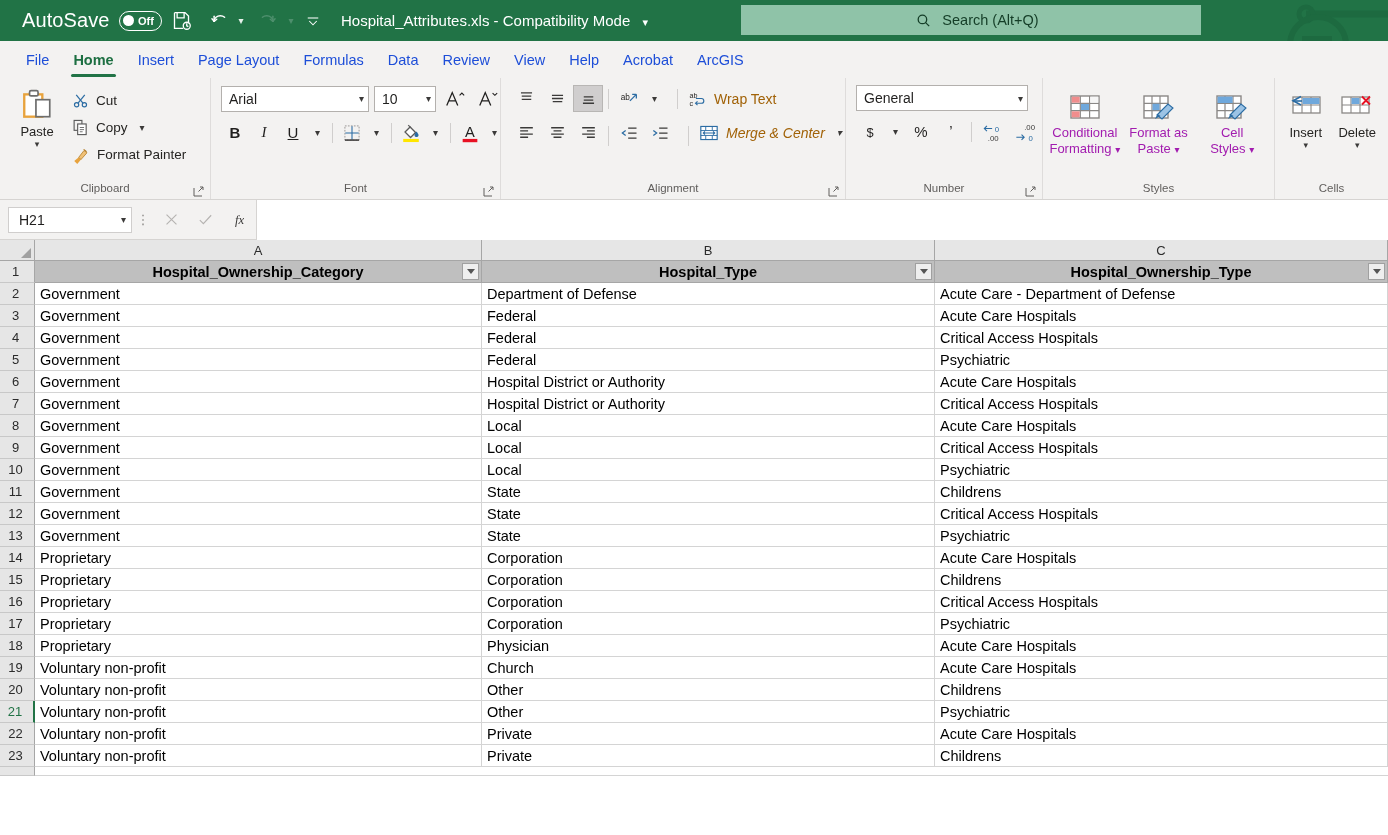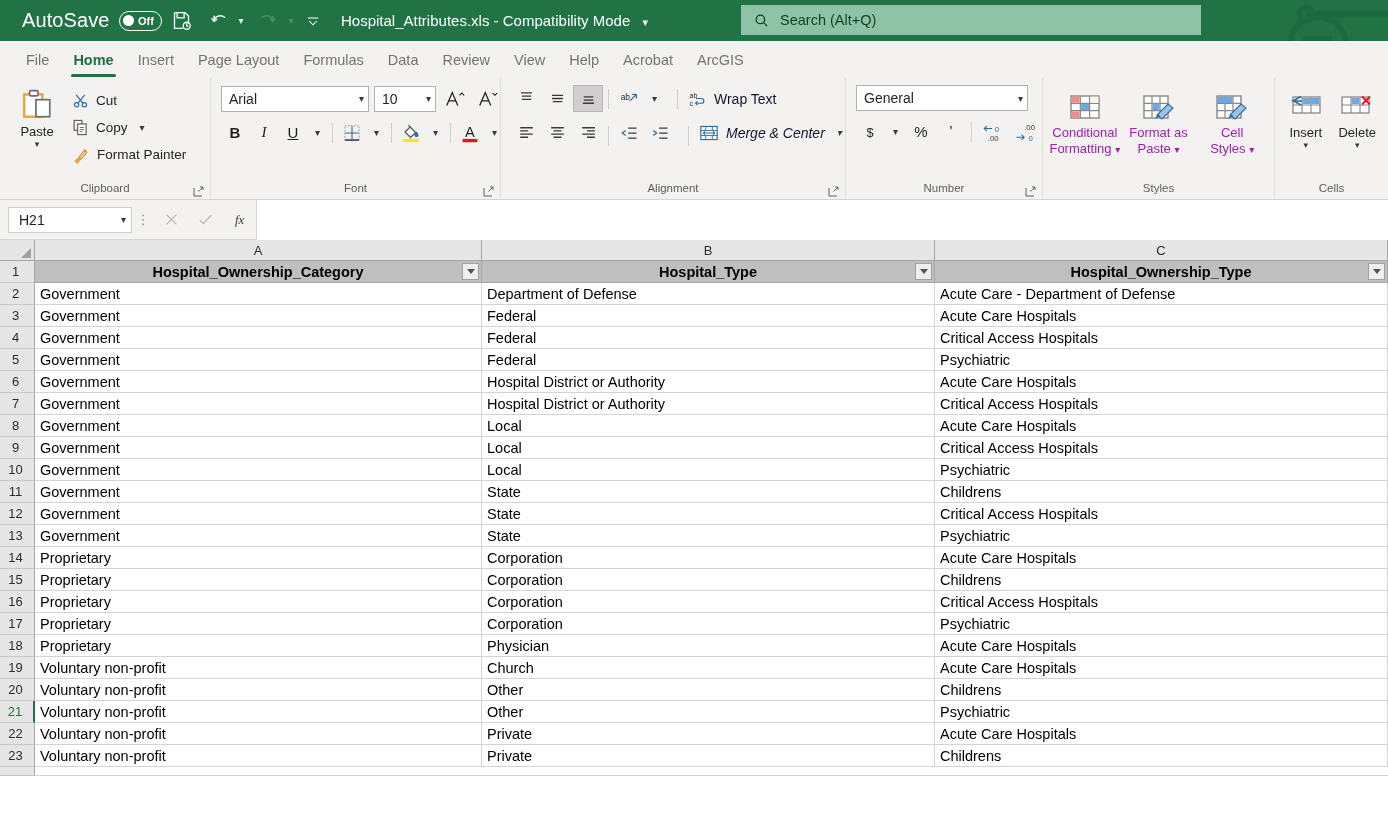--- a/index.html
+++ b/index.html
@@ -40,37 +40,37 @@
   .chev { font-size: 10px; color: #e8f2ec; margin-left: -2px; padding: 0 5px; }
   .doc-title {
     position: absolute; left: 341px;
     font-size: 15px; color: #ffffff; white-space: nowrap;
   }
   .doc-title .chev-t { font-size: 11px; margin-left: 8px; display:inline-block; }
   .searchbox {
     position: absolute; left: 741px; top: 5px;
     width: 460px; height: 30px;
     background: #8fc3a8;
-    display: flex; align-items: center;
+    display: flex; align-items: center; justify-content: center;
   }
   .searchbox .sicon { margin-left: 12px; margin-right: 10px; display:flex; }
   .searchbox .sph { font-size: 14.5px; color: #143d27; }
   .tr-deco {
     position: absolute; right: 0; top: 0; width: 108px; height: 41px;
     overflow: hidden;
   }
 
   
   .ribbon-tabs {
     height: 37px; background: #f3f2f1;
     display: flex; align-items: flex-end; padding-left: 14px;
     border-bottom: none;
   }
   .rtab {
-    font-size: 14.5px; color: #737373;
+    font-size: 14.5px; color: #1d4ed8;
     padding: 0 12px; height: 33px; line-height: 31px;
     position: relative; white-space: nowrap;
   }
   .rtab.active { color: #1d6f42; font-weight: bold; }
   .rtab.active::after {
     content: ""; position: absolute; left: 10px; right: 10px; bottom: 1px;
     height: 3px; background: #217346; border-radius: 2px;
   }
 
   
@@ -128,21 +128,21 @@
   }
   .fbtn.sm { width: 19px; font-size: 10px; color: #3b3a39;}
   .vsep { width: 1px; height: 20px; background: #d0cecd; margin: 0 4px; }
 
   
   .alrow { display: flex; align-items: center; gap: 1px; }
   .alrow2 { display: flex; align-items: flex-end; gap: 1px; margin-top: 7px; font-style: italic; }
   .abtn { width: 30px; height: 27px; display: flex; align-items: center; justify-content: center; }
   .abtn.sel { background: #d0cece; border: 1px solid #b8b6b4; }
   .awide { display: flex; align-items: center; height: 27px; padding: 0 5px; }
-  .awide .lbl { font-size: 14px; color: #0f172a; margin-left: 7px; white-space: nowrap;}
+  .awide .lbl { font-size: 14px; color: #a16207; margin-left: 7px; white-space: nowrap;}
 
   
   .numrow2 { display: flex; align-items: center; gap: 2px; margin-top: 7px; }
 
   
   .formula-bar {
     height: 40px; background: #f3f2f1;
     display: flex; align-items: center;
     border-bottom: 1px solid #d6d4d2;
   }

